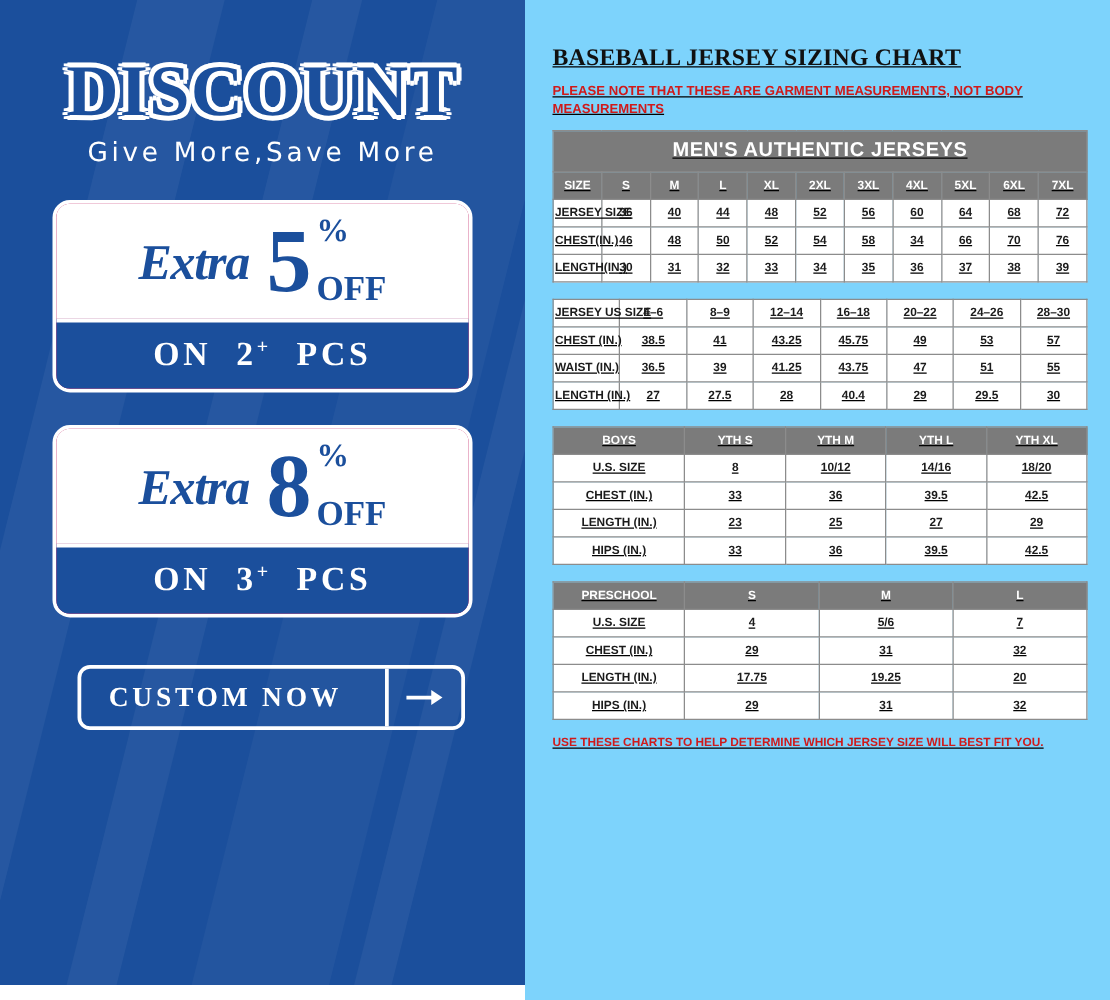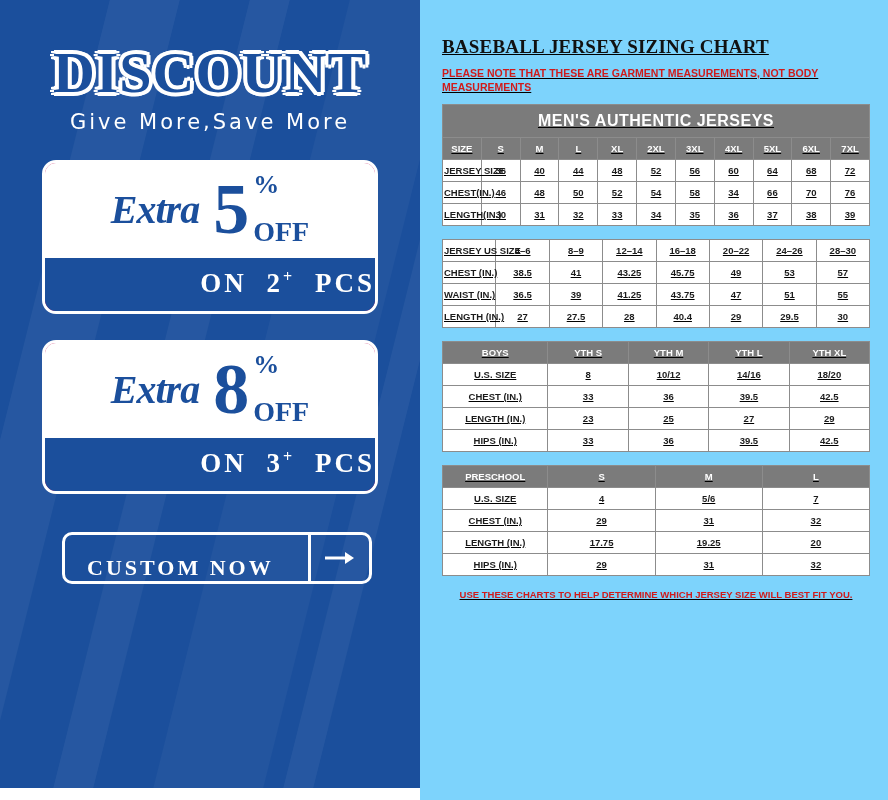--- a/index.html
+++ b/index.html
@@ -126,38 +126,38 @@
     font-family: "Liberation Serif", serif;
     font-weight: bold;
     font-size: 28px;
     color: #1b4f9c;
     line-height: 1;
     align-self: flex-start;
   }
   .offer-bottom {
     background: #1b4f9c;
     color: #ffffff;
-    text-align: right;
+    text-align: center;
     font-family: "Liberation Serif", serif;
     font-weight: bold;
     font-size: 27px;
     letter-spacing: 3px;
     padding: 10px 0 12px 0;
     border-top: 3px solid #ffffff;
   }
   .offer-bottom .qty { margin: 0 10px; }
   .offer-bottom .sup { font-size: 16px; vertical-align: super; }
 
   .custom-btn {
     margin: 38px 20px 0 34px;
     border: 3px solid #ffffff;
     border-radius: 10px;
     height: 52px;
     display: flex;
-    align-items: flex-end;
+    align-items: center;
     justify-content: space-between;
     padding: 0 0 0 22px;
     box-sizing: border-box;
   }
   .custom-btn .label {
     color: #ffffff;
     font-family: "Liberation Serif", serif;
     font-weight: bold;
     font-size: 22px;
     letter-spacing: 3px;
@@ -231,21 +231,20 @@
     background: #ffffff;
     color: #1b1b1b;
     font-size: 9.5px;
   }
   .chart-footer {
     color: #d01a1a;
     font-size: 9.5px;
     font-weight: bold;
     margin-top: 2px;
     font-family: "Liberation Sans", sans-serif;
-    text-align: center;
   }
 </style>
 </head>
 <body>
 
 <div class="page">
 
   <div class="promo">
     <div class="bg-streak s1"></div>
     <div class="bg-streak s2"></div>

